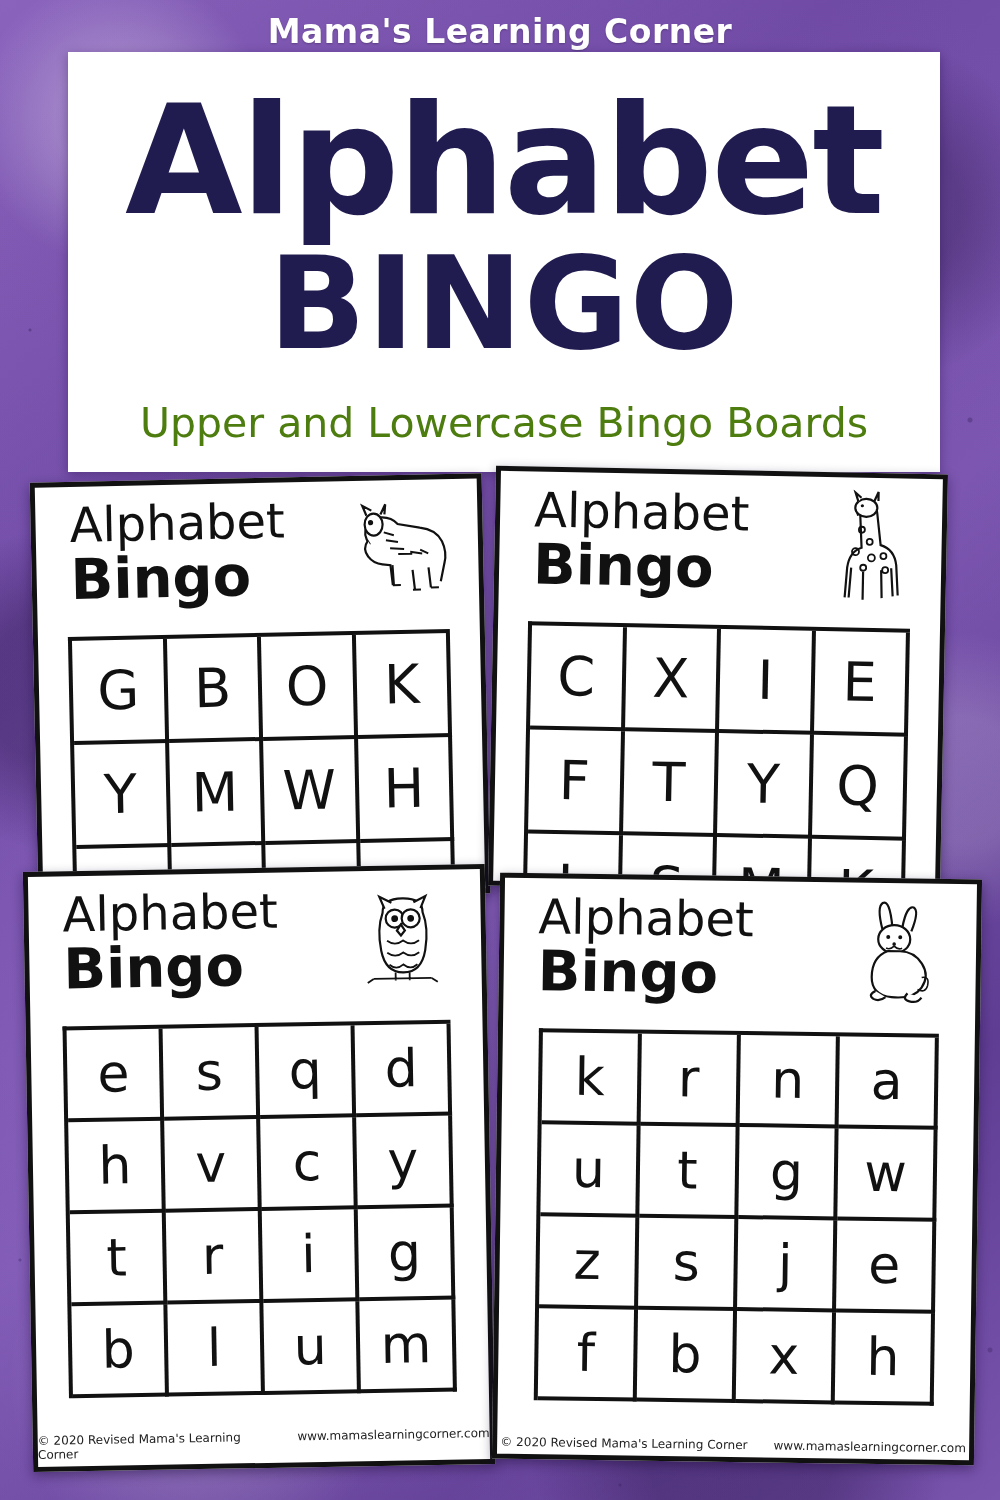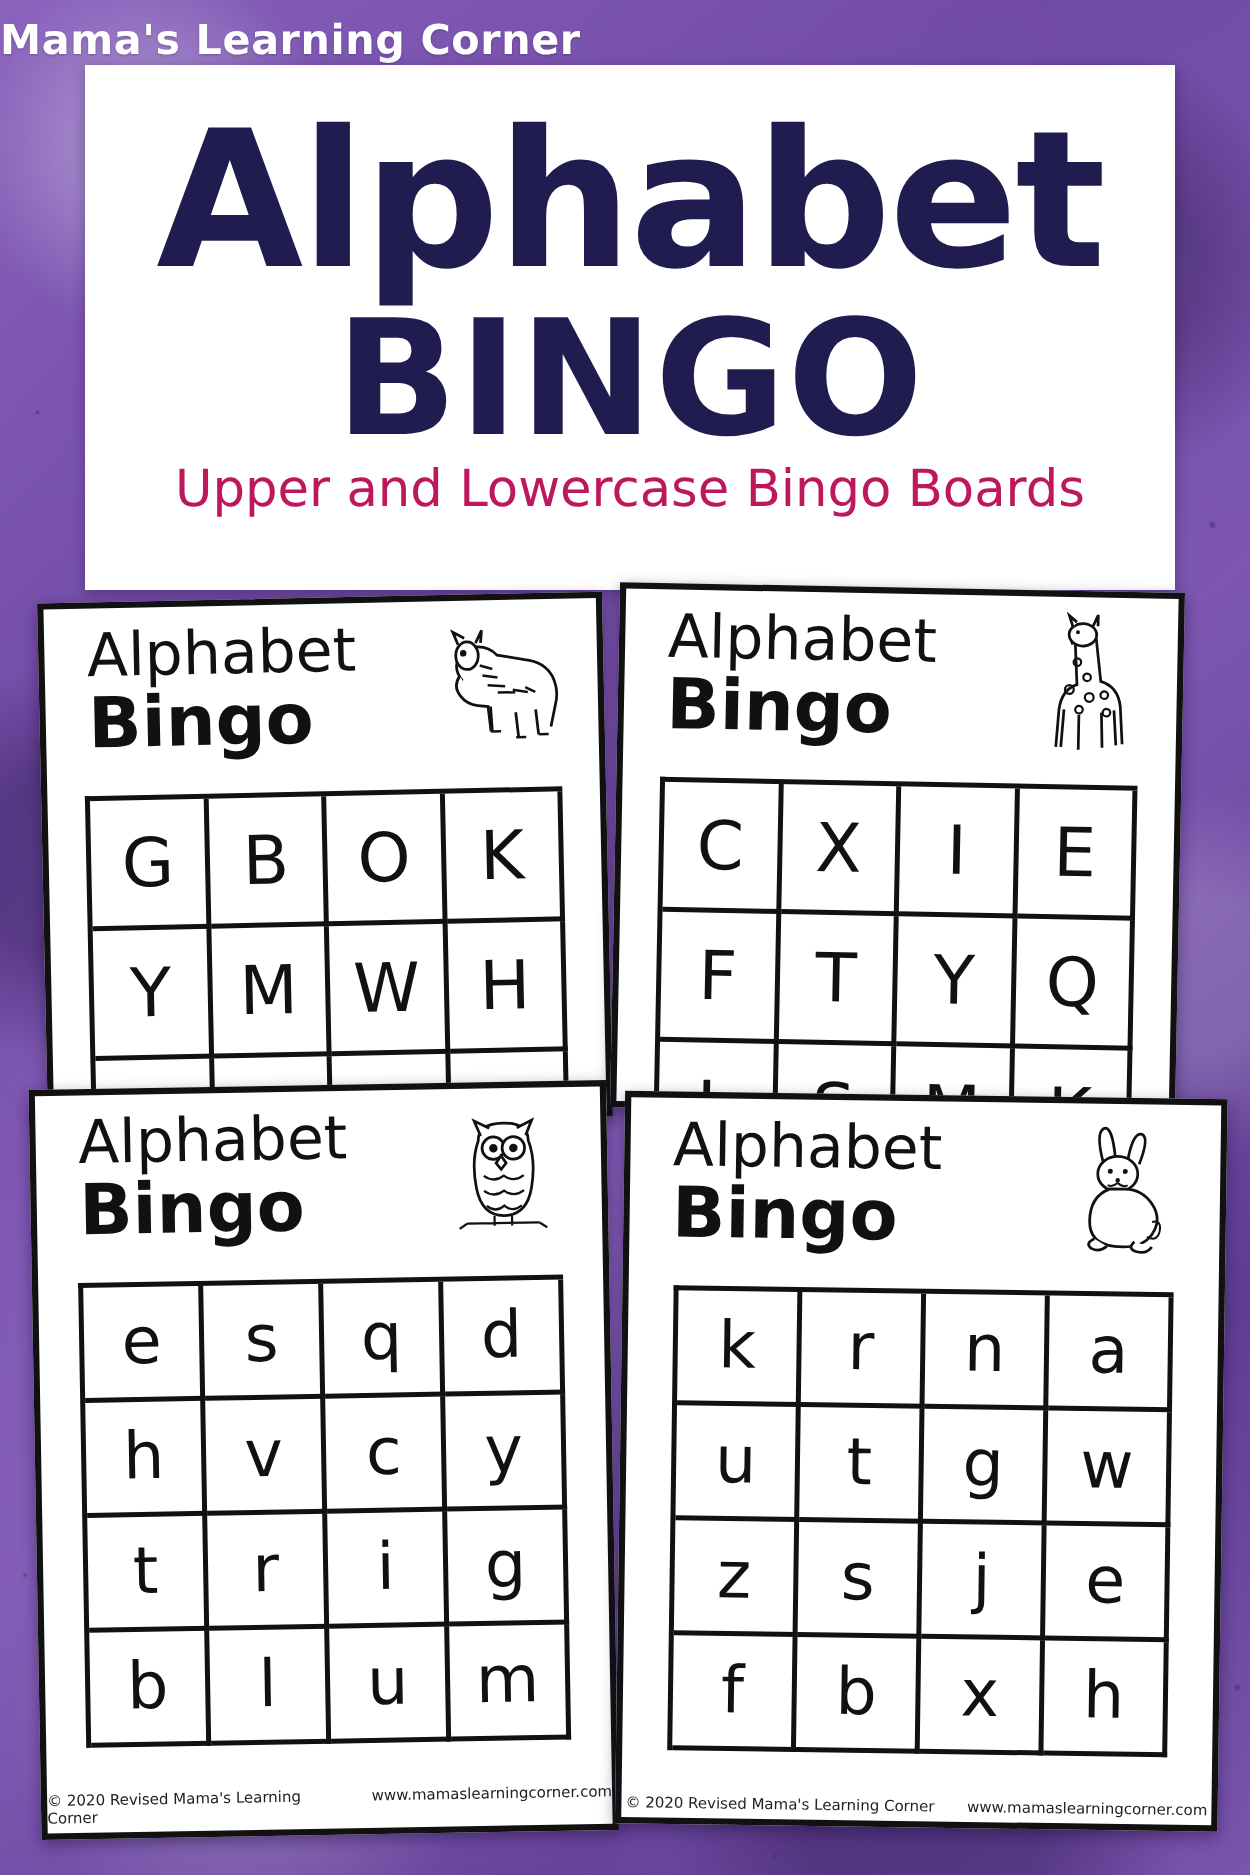--- a/index.html
+++ b/index.html
@@ -45,20 +45,21 @@
       radial-gradient(circle at 46% 4%, rgba(35,15,65,.35) 0 1px, rgba(0,0,0,0) 2px),
       radial-gradient(circle at 62% 99%, rgba(35,15,65,.4) 0 1px, rgba(0,0,0,0) 2px);
   }
 
   
   #site-name {
     position: absolute;
     top: 12px;
     left: 0;
     width: 100%;
+    text-align: center;
     color: #ffffff;
     font-size: 33px;
     font-weight: bold;
     letter-spacing: .5px;
     font-family: "DejaVu Sans", sans-serif;
     text-shadow: 0 1px 2px rgba(0,0,0,.25);
   }
 
   
   #title-card {
@@ -84,23 +85,24 @@
     text-align: center;
     color: #201c4f;
     font-weight: bold;
     font-size: 128px;
     line-height: 128px;
     margin-top: 4px;
     letter-spacing: 1px;
   }
   #title-subtitle {
     text-align: center;
-    color: #be185d;
+    color: #4d7c0f;
     font-size: 41px;
     line-height: 46px;
+    margin-top: 32px;
     font-family: "DejaVu Sans", sans-serif;
   }
 
   
   .card {
     position: absolute;
     background: #ffffff;
     border: 5px solid #111111;
     box-shadow: 0 4px 12px rgba(25,8,50,.45);
     box-sizing: border-box;

